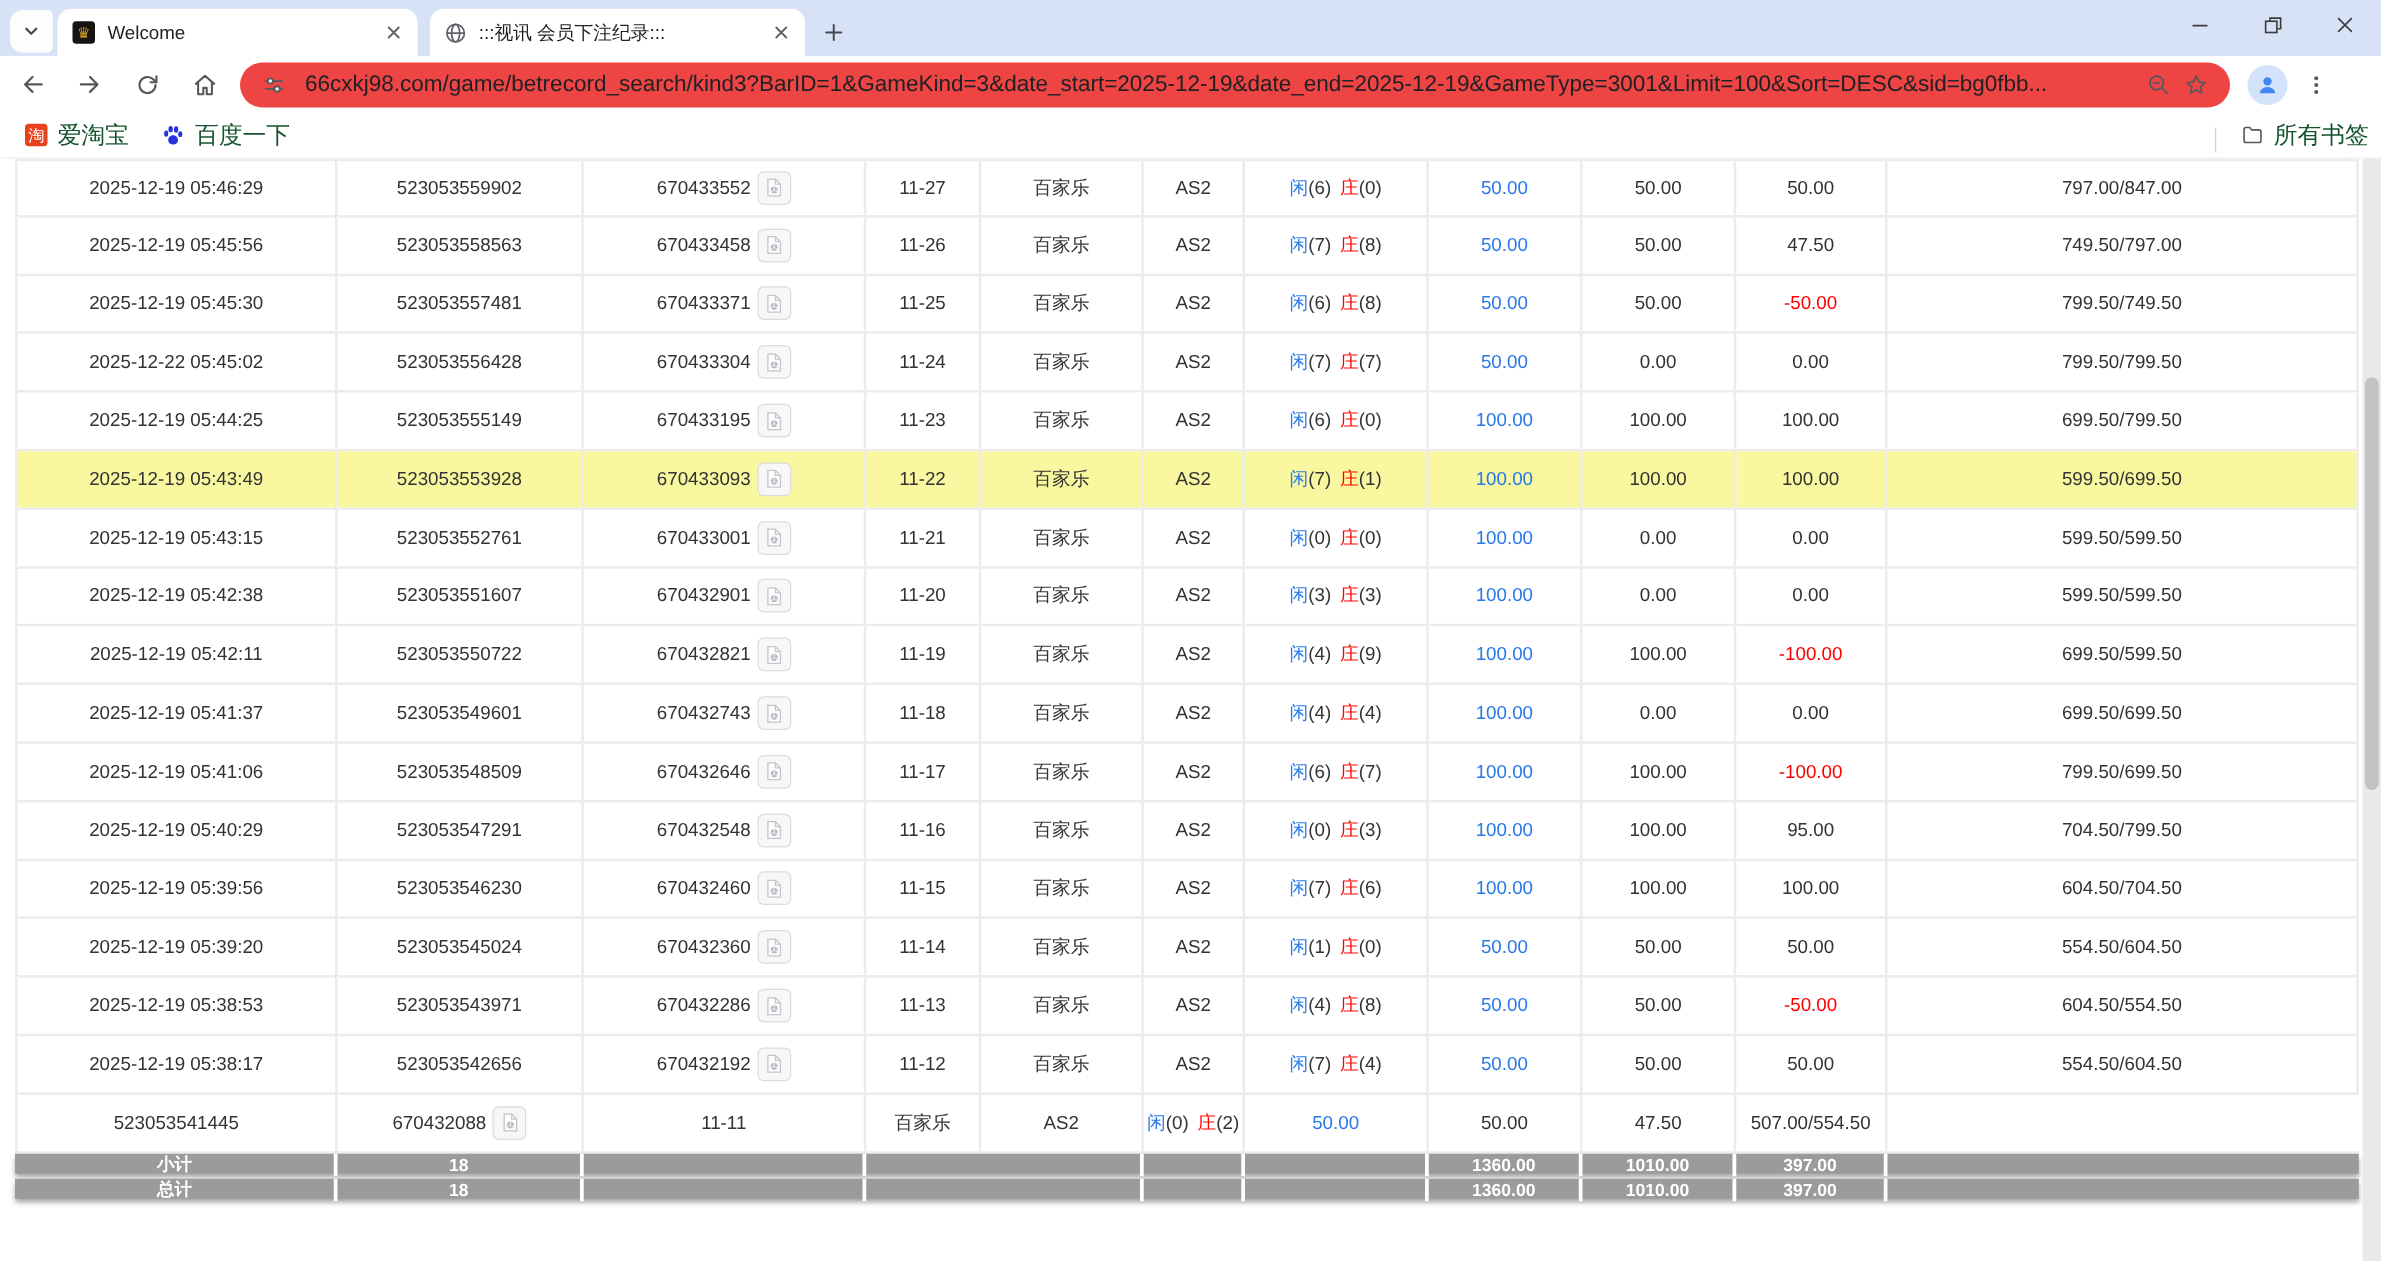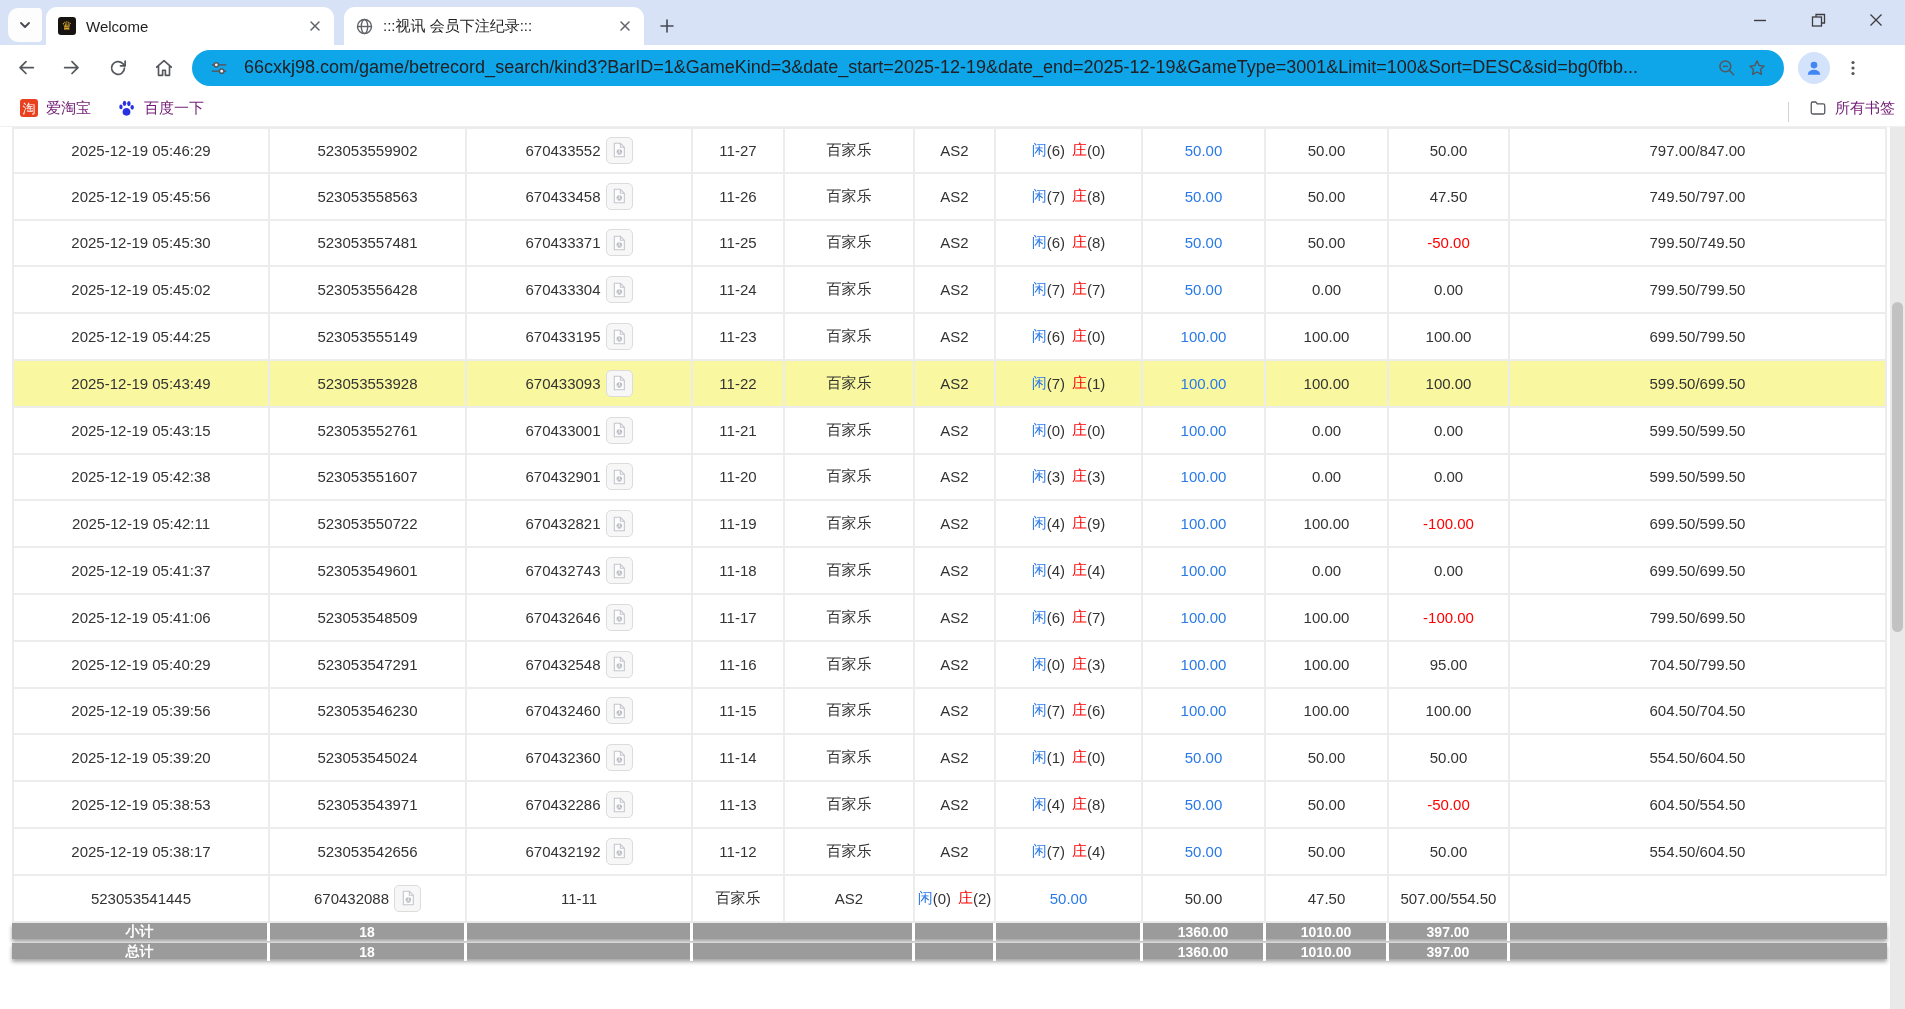--- a/index.html
+++ b/index.html
@@ -20,33 +20,33 @@
   .fav1 { width:18px; height:18px; background:#171310; border-radius:3px; display:flex; align-items:center; justify-content:center;
     color:#d9a62a; font-size:12px; line-height:1; }
   .newtab { position:absolute; left:652px; top:11px; width:30px; height:30px; display:flex; align-items:center; justify-content:center; border-radius:50%; }
   .wincontrols { position:absolute; right:0; top:0; height:40px; display:flex; }
   .winbtn { width:58px; height:40px; display:flex; align-items:center; justify-content:center; }
 
   
   .toolbar { position:absolute; left:0; top:45px; width:1905px; height:45px; background:#fff;
     display:flex; align-items:center; }
   .navbtn { width:40px; height:40px; margin-left:6px; display:flex; align-items:center; justify-content:center; border-radius:50%; }
-  .omnibox { margin-left:8px; width:1592px; height:36px; background:#0ea5e9; border-radius:18px;
+  .omnibox { margin-left:8px; width:1592px; height:36px; background:#ef4444; border-radius:18px;
     display:flex; align-items:center; padding:0 12px; }
   .omnibox .url { flex:1; font-size:18px; color:#202124; white-space:nowrap; overflow:hidden; margin-left:10px; }
   .obicon { width:30px; height:30px; display:flex; align-items:center; justify-content:center; border-radius:50%; flex:none; }
   .avatar { width:32px; height:32px; border-radius:50%; background:#d3e3fb; margin-left:14px;
     display:flex; align-items:center; justify-content:center; }
   .menu3 { width:34px; height:34px; display:flex; align-items:center; justify-content:center; margin-left:6px; }
 
   
   .bookmarks { position:absolute; left:0; top:90px; width:1905px; height:37px; background:#fff;
     display:flex; align-items:center; border-bottom:1px solid #f0f0f0; }
   .bm { display:flex; align-items:center; margin-left:14px; height:28px; padding:0 6px; border-radius:6px; }
-  .bm-label { font-size:15px; color:#701a75; margin-left:8px; white-space:nowrap; }
+  .bm-label { font-size:19px; color:#14532d; margin-left:8px; white-space:nowrap; }
   .tb-ico { width:18px; height:18px; background:#e9401f; border-radius:3px; color:#fff; font-size:13px;
     display:flex; align-items:center; justify-content:center; line-height:1; }
   .bm-right { margin-left:auto; display:flex; align-items:flex-end; }
   .bm-divider { width:1px; height:20px; background:#d4d4d4; margin-right:14px; }
   .allbm { display:flex; align-items:center; margin-right:4px; height:28px; padding:0 6px; }
 
   
   .content { position:absolute; left:0; top:127px; width:1905px; height:882px; background:#fff;border-radius:29px; }
   .bettable { position:absolute; left:12px; top:0; width:1875px; }
   .trow { display:grid; grid-template-columns:258px 197px 226px 92px 130px 81px 147px 123px 123px 121px 377px;
@@ -318,21 +318,21 @@
               <span class="red">庄</span>
               <span>(8)</span>
     </div>
     <div class="td link">50.00</div>
     <div class="td">50.00</div>
     <div class="td neg">-50.00</div>
     <div class="td">799.50/749.50</div>
   </div>
 
   <div class="trow">
-    <div class="td">2025-12-19 05:45:02</div>
+    <div class="td">2025-12-22 05:45:02</div>
     <div class="td">523053556428</div>
     <div class="td">
       <span>670433304</span>
       <span class="vbtn">
         <svg width="16" height="16" viewBox="0 0 24 24">
                   <path d="M5 2 H14 L20 8 V22 H5 Z" fill="#fdfdfd" stroke="#c3c6cb" stroke-width="1.6"></path>
                   <path d="M14 2 V8 H20" fill="none" stroke="#c3c6cb" stroke-width="1.6"></path>
                   <circle cx="12.5" cy="15" r="4.2" fill="#b8bcc2"></circle>
                   <circle cx="12.5" cy="15" r="1.2" fill="#fdfdfd"></circle>
                   <circle cx="12.5" cy="12.2" r="0.9" fill="#fdfdfd"></circle>

